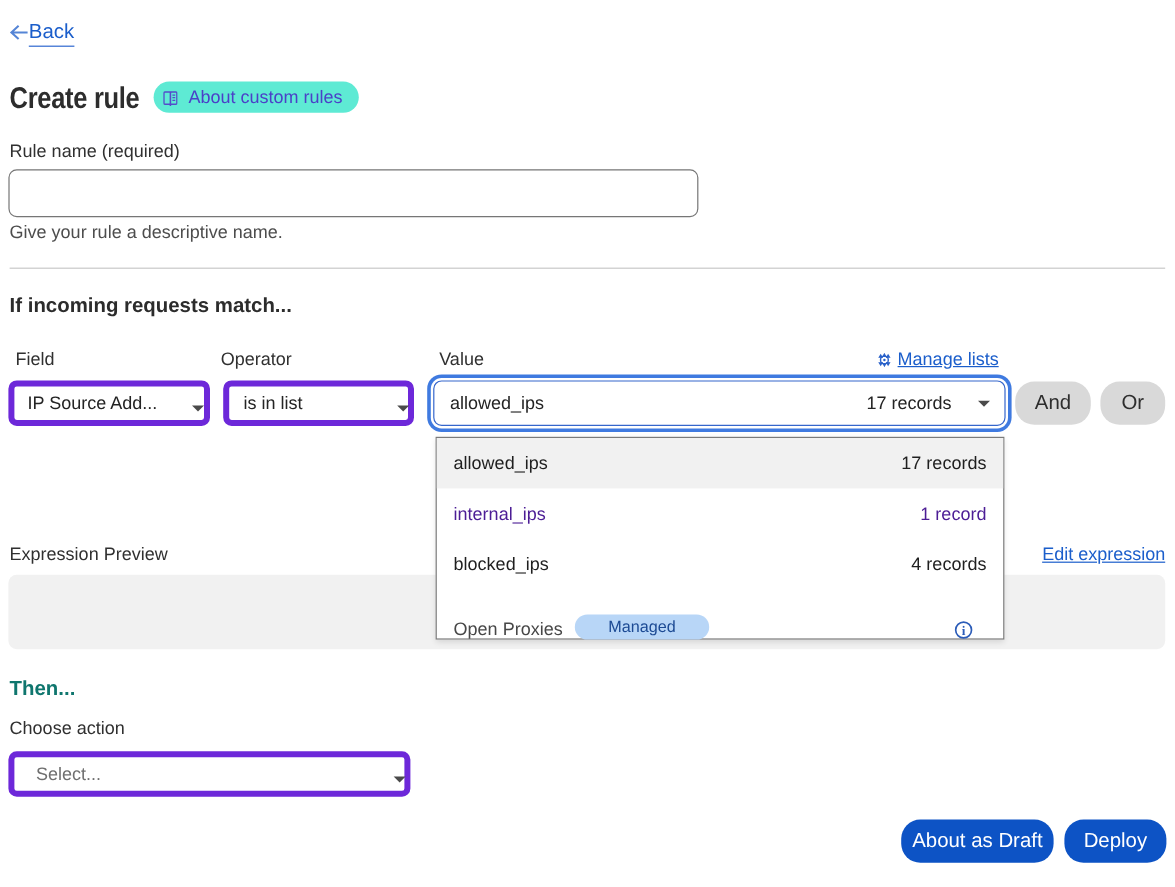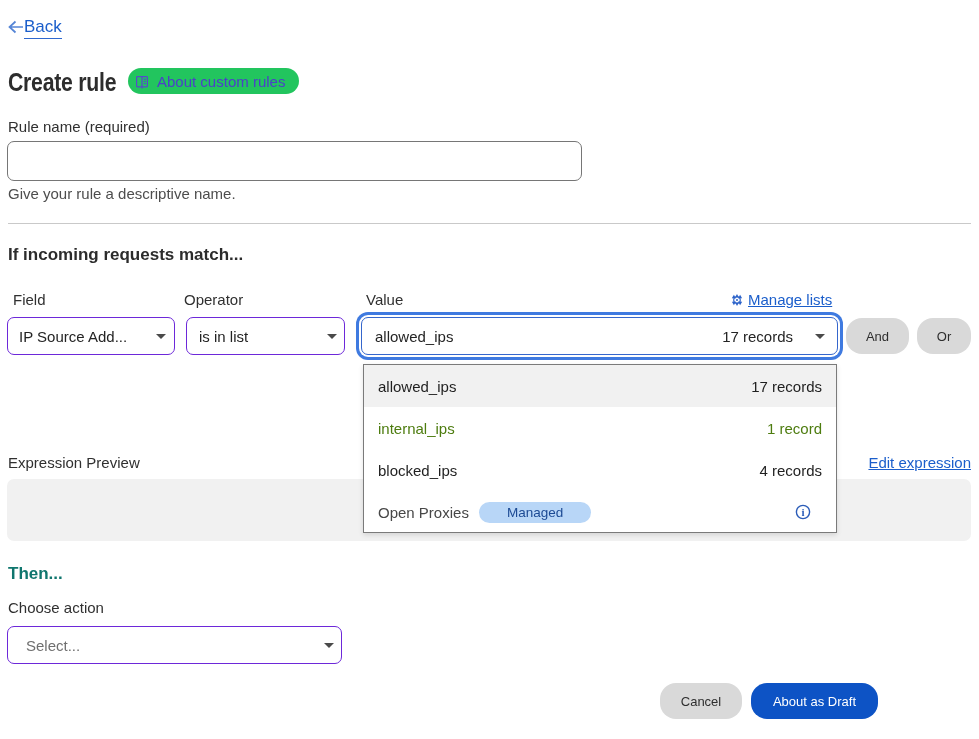--- a/index.html
+++ b/index.html
@@ -1,39 +1,39 @@
 <!DOCTYPE html>
 <html><head>
 <meta charset="utf-8">
 <style>
 * { margin:0; padding:0; box-sizing:border-box; }
 html,body { width:979px; height:739px; background:#fff; font-family:"Liberation Sans", sans-serif; }
 #page { position:relative; width:979px; height:739px; overflow:hidden; }
 .abs { position:absolute; }
 a { text-decoration:underline; color:#1b5ecb; }
 .lbl { font-size:15px; color:#303030; }
-.selbox { position:absolute; height:38px; border:1px solid #6d28d9; border-radius:7px; background:#fff; font-size:15px; color:#242424; display:flex; align-items:center; }
+.selbox { position:absolute; height:38px; border:5px solid #6d28d9; border-radius:7px; background:#fff; font-size:15px; color:#242424; display:flex; align-items:center; }
 .caret { width:0; height:0; border-left:5.5px solid transparent; border-right:5.5px solid transparent; border-top:5px solid #4a4a4a; position:absolute; top:16px; }
-.btn { position:absolute; top:683px; height:36px; border-radius:16px; font-size:13px; display:flex; align-items:center; justify-content:center; }
+.btn { position:absolute; top:683px; height:36px; border-radius:16px; font-size:17px; display:flex; align-items:center; justify-content:center; }
 .blue { background:#0d53c5; color:#fff; }
 .gray { background:#d9d9d9; color:#2e2e2e; }
 </style>
 </head>
 <body>
 <div id="page">
 
   <div class="abs" style="left:8px; top:17px;">
     <svg width="16" height="14" viewBox="0 0 16 14" style="vertical-align:-2px;">
       <path d="M1.5 7 H15 M7.5 1.5 L1.5 7 L7.5 12.5" fill="none" stroke="#5585d6" stroke-width="1.7"></path>
     </svg><a href="#" style="font-size:17px; text-decoration:none; border-bottom:1.5px solid #2e68cf; padding-bottom:2px;">Back</a>
   </div>
 
   <div class="abs" style="left:8px; top:68px; font-size:25px; font-weight:700; color:#2d2d2d; letter-spacing:-0.3px; transform:scaleX(0.85); transform-origin:left;">Create rule</div>
 
-  <div class="abs" style="left:128px; top:68px; height:26px; border-radius:13px; background:#22c55e; color:#4b41c8; font-size:15px; display:flex; align-items:center; padding:0 14px 0 8px;">
+  <div class="abs" style="left:128px; top:68px; height:26px; border-radius:13px; background:#5eead4; color:#4b41c8; font-size:15px; display:flex; align-items:center; padding:0 14px 0 8px;">
     <svg width="12" height="14" viewBox="0 0 12 14" style="margin-right:9px; margin-top:1px;">
       <rect x="0.6" y="1.6" width="10.8" height="10.2" rx="0.8" fill="none" stroke="#554bca" stroke-width="1.2"></rect>
       <line x1="6" y1="1.6" x2="6" y2="13.4" stroke="#554bca" stroke-width="1.3"></line>
       <line x1="7.7" y1="4.2" x2="10" y2="4.2" stroke="#554bca" stroke-width="1.1"></line>
       <line x1="7.7" y1="6.4" x2="10" y2="6.4" stroke="#554bca" stroke-width="1.1"></line>
       <line x1="7.7" y1="8.6" x2="10" y2="8.6" stroke="#554bca" stroke-width="1.1"></line>
     </svg>
     About custom rules
   </div>
 
@@ -69,40 +69,40 @@
 
   <div class="abs lbl" style="left:8px; top:454px;">Expression Preview</div>
   <div class="abs" style="right:8px; top:454px;"><a href="#" style="font-size:15px;">Edit expression</a></div>
   <div class="abs" style="left:7px; top:479px; width:964px; height:62px; background:#f1f1f1; border-radius:7px;"></div>
 
   <div class="abs" style="left:363px; top:364px; width:474px; height:169px; background:#fff; border:1px solid #7a7a7a; box-shadow:0 2px 5px rgba(0,0,0,0.12); z-index:5;">
     <div style="height:42px; background:#f1f1f1; display:flex; align-items:center; padding:0 14px; font-size:15px; color:#1f1f1f; justify-content:space-between;">
         <span>allowed_ips</span>
         <span>17 records</span>
       </div>
-    <div style="height:42px; display:flex; align-items:center; padding:0 14px; font-size:15px; color:#4d7c0f; justify-content:space-between;">
+    <div style="height:42px; display:flex; align-items:center; padding:0 14px; font-size:15px; color:#4c1d95; justify-content:space-between;">
         <span>internal_ips</span>
         <span>1 record</span>
       </div>
     <div style="height:42px; display:flex; align-items:center; padding:0 14px; font-size:15px; color:#1f1f1f; justify-content:space-between;gap:32px;">
         <span>blocked_ips</span>
         <span>4 records</span>
       </div>
-    <div style="height:42px; display:flex; align-items:center; padding:0 14px; font-size:15px; color:#474747;">
+    <div style="height:42px; display:flex; align-items:flex-end; padding:0 14px; font-size:15px; color:#474747;">
       <span>Open Proxies</span>
       <span style="margin-left:10px; height:21px; border-radius:10.5px; background:#b8d6f7; color:#1c4a94; font-size:13.5px; display:flex; align-items:center; padding:0 28px;">Managed</span>
       <span style="margin-left:auto; padding-right:11px; line-height:0;">
         <svg width="16" height="16" viewBox="0 0 16 16">
           <circle cx="8" cy="8" r="6.6" fill="none" stroke="#2b5cb8" stroke-width="1.4"></circle>
           <text x="8" y="12" text-anchor="middle" font-family="Liberation Serif" font-size="11" font-weight="bold" fill="#2b5cb8">i</text>
         </svg>
       </span>
     </div>
   </div>
 
   <div class="abs" style="left:8px; top:564px; font-size:17px; font-weight:700; color:#0f766e;">Then...</div>
   <div class="abs lbl" style="left:8px; top:599px;">Choose action</div>
   <div class="selbox" style="left:7px; top:626px; width:335px; padding-left:18px; color:#6f6f6f;">Select...<span class="caret" style="left:316px;"></span></div>
 
-  <div class="btn gray" style="left:660px; width:82px;">Cancel</div>
   <div class="btn blue" style="left:751px; width:127px;">About as Draft</div>
+  <div class="btn blue" style="left:887px; width:85px;">Deploy</div>
 
 </div>
 
 </body></html>

